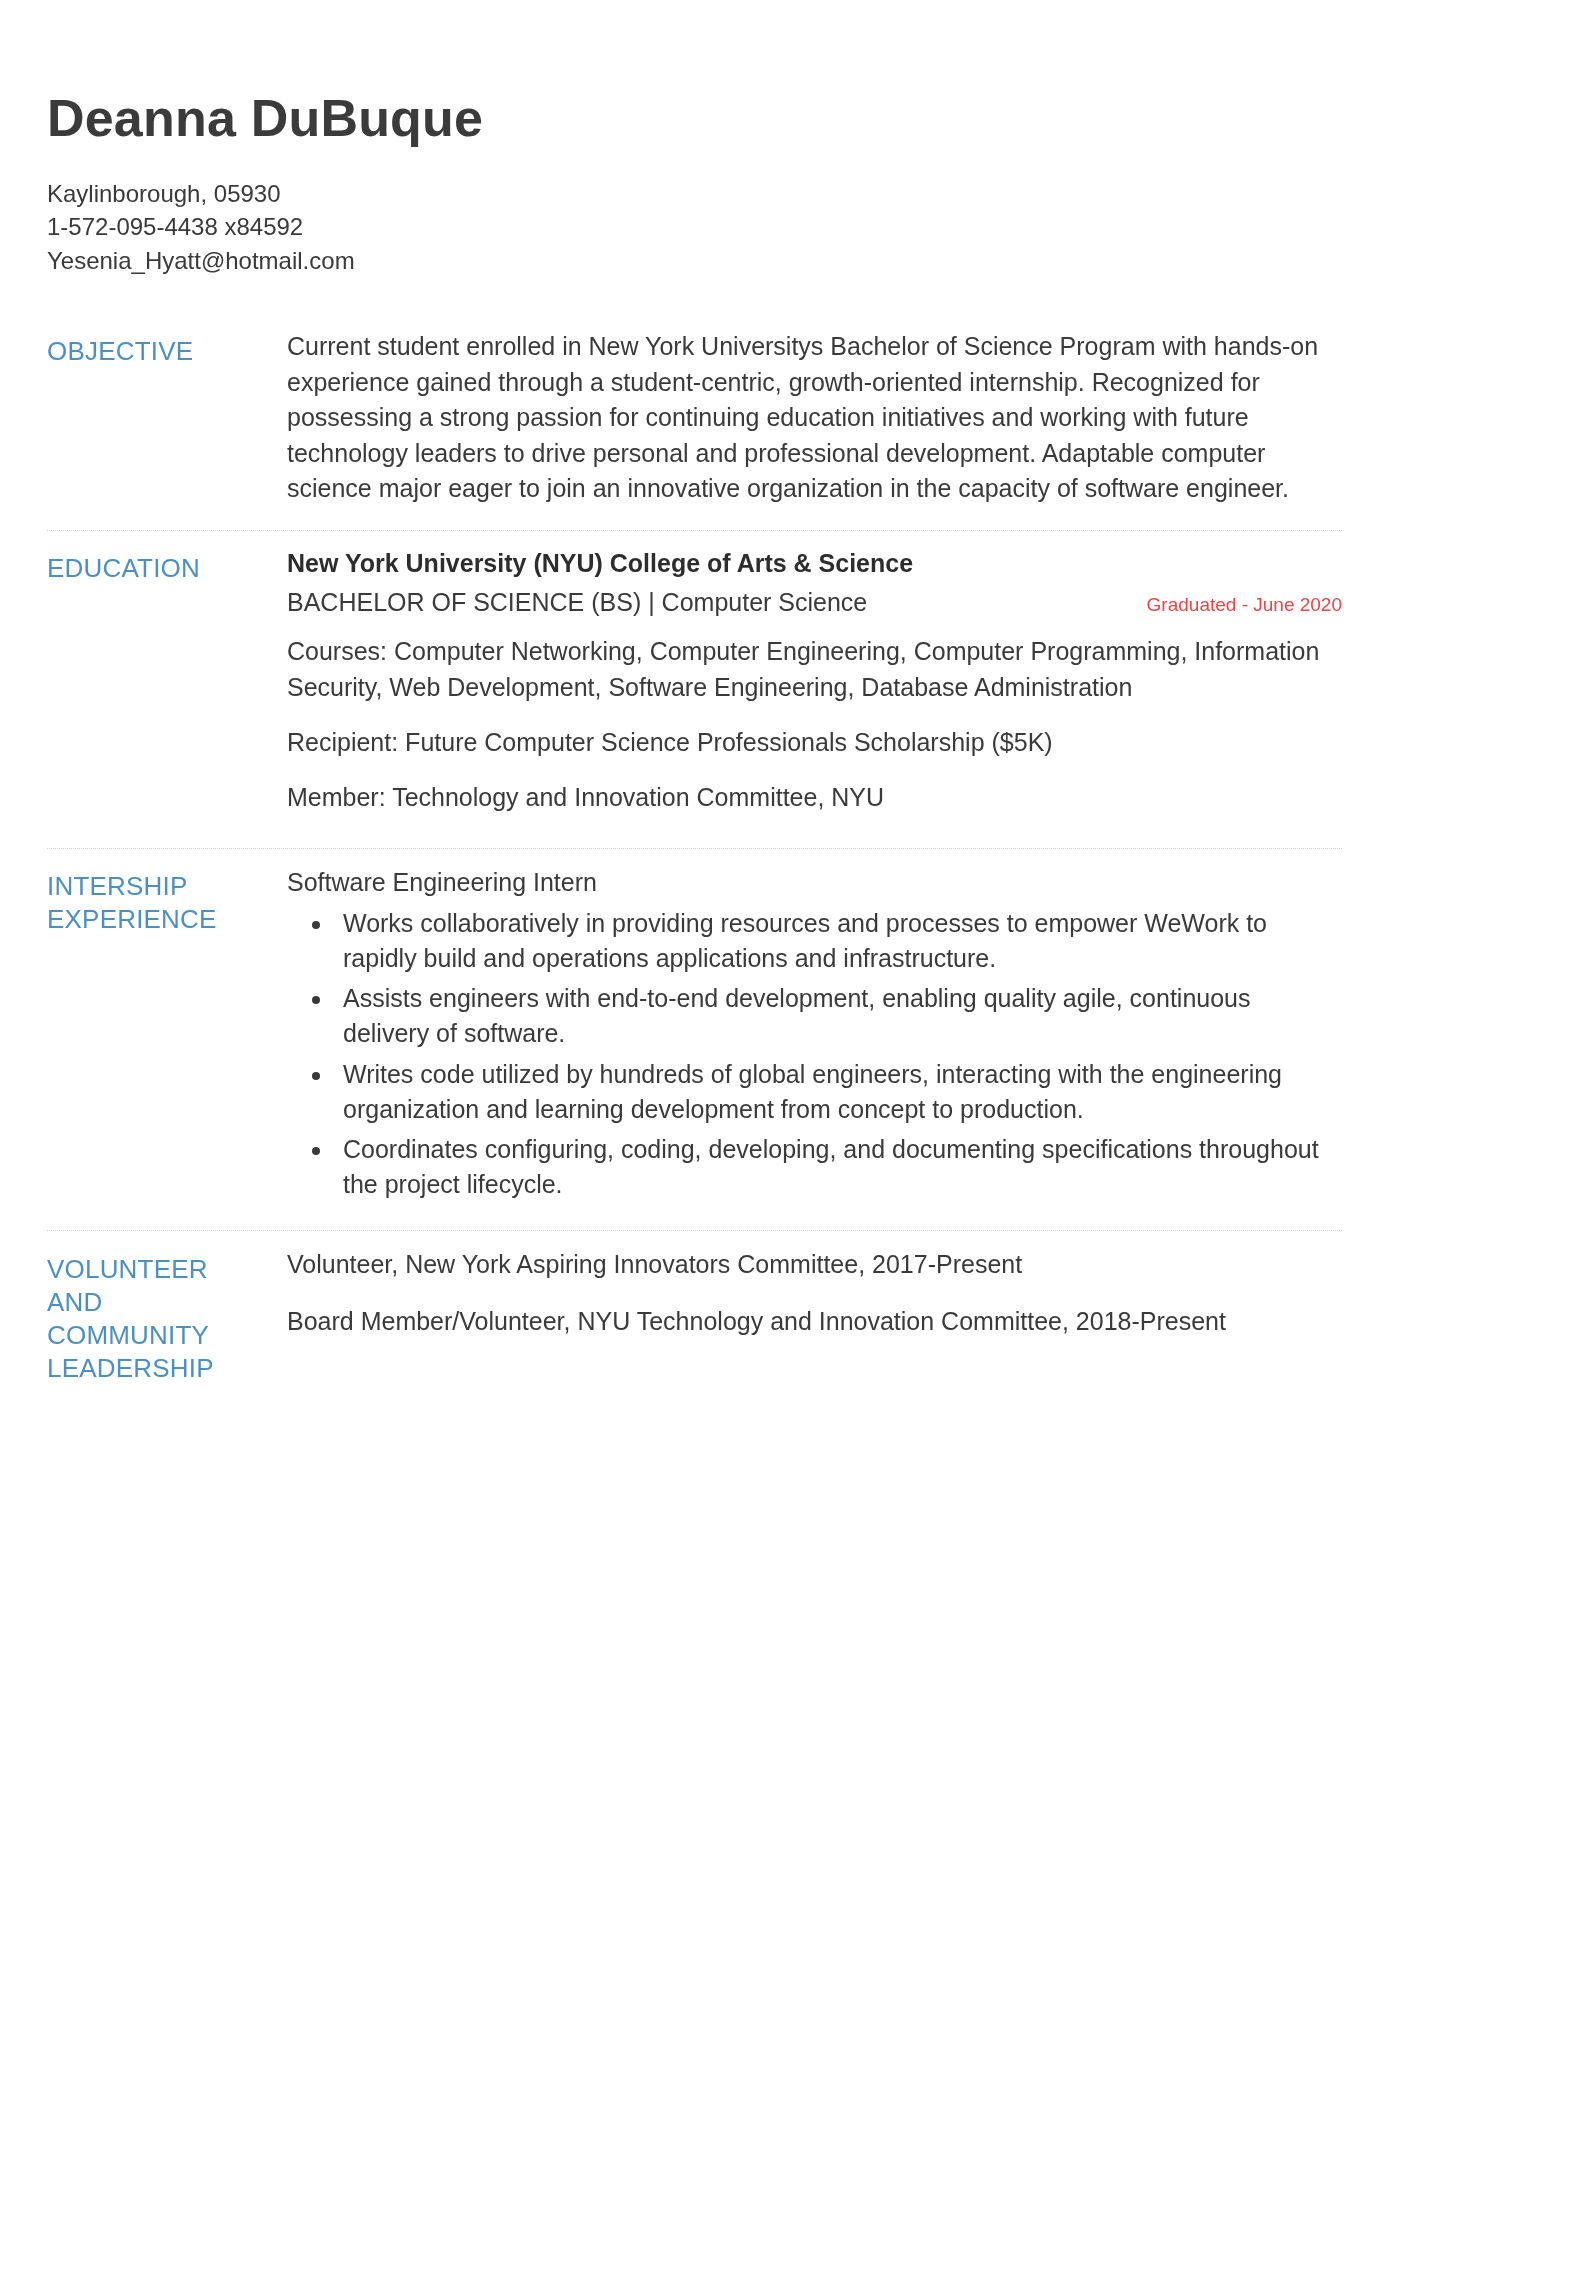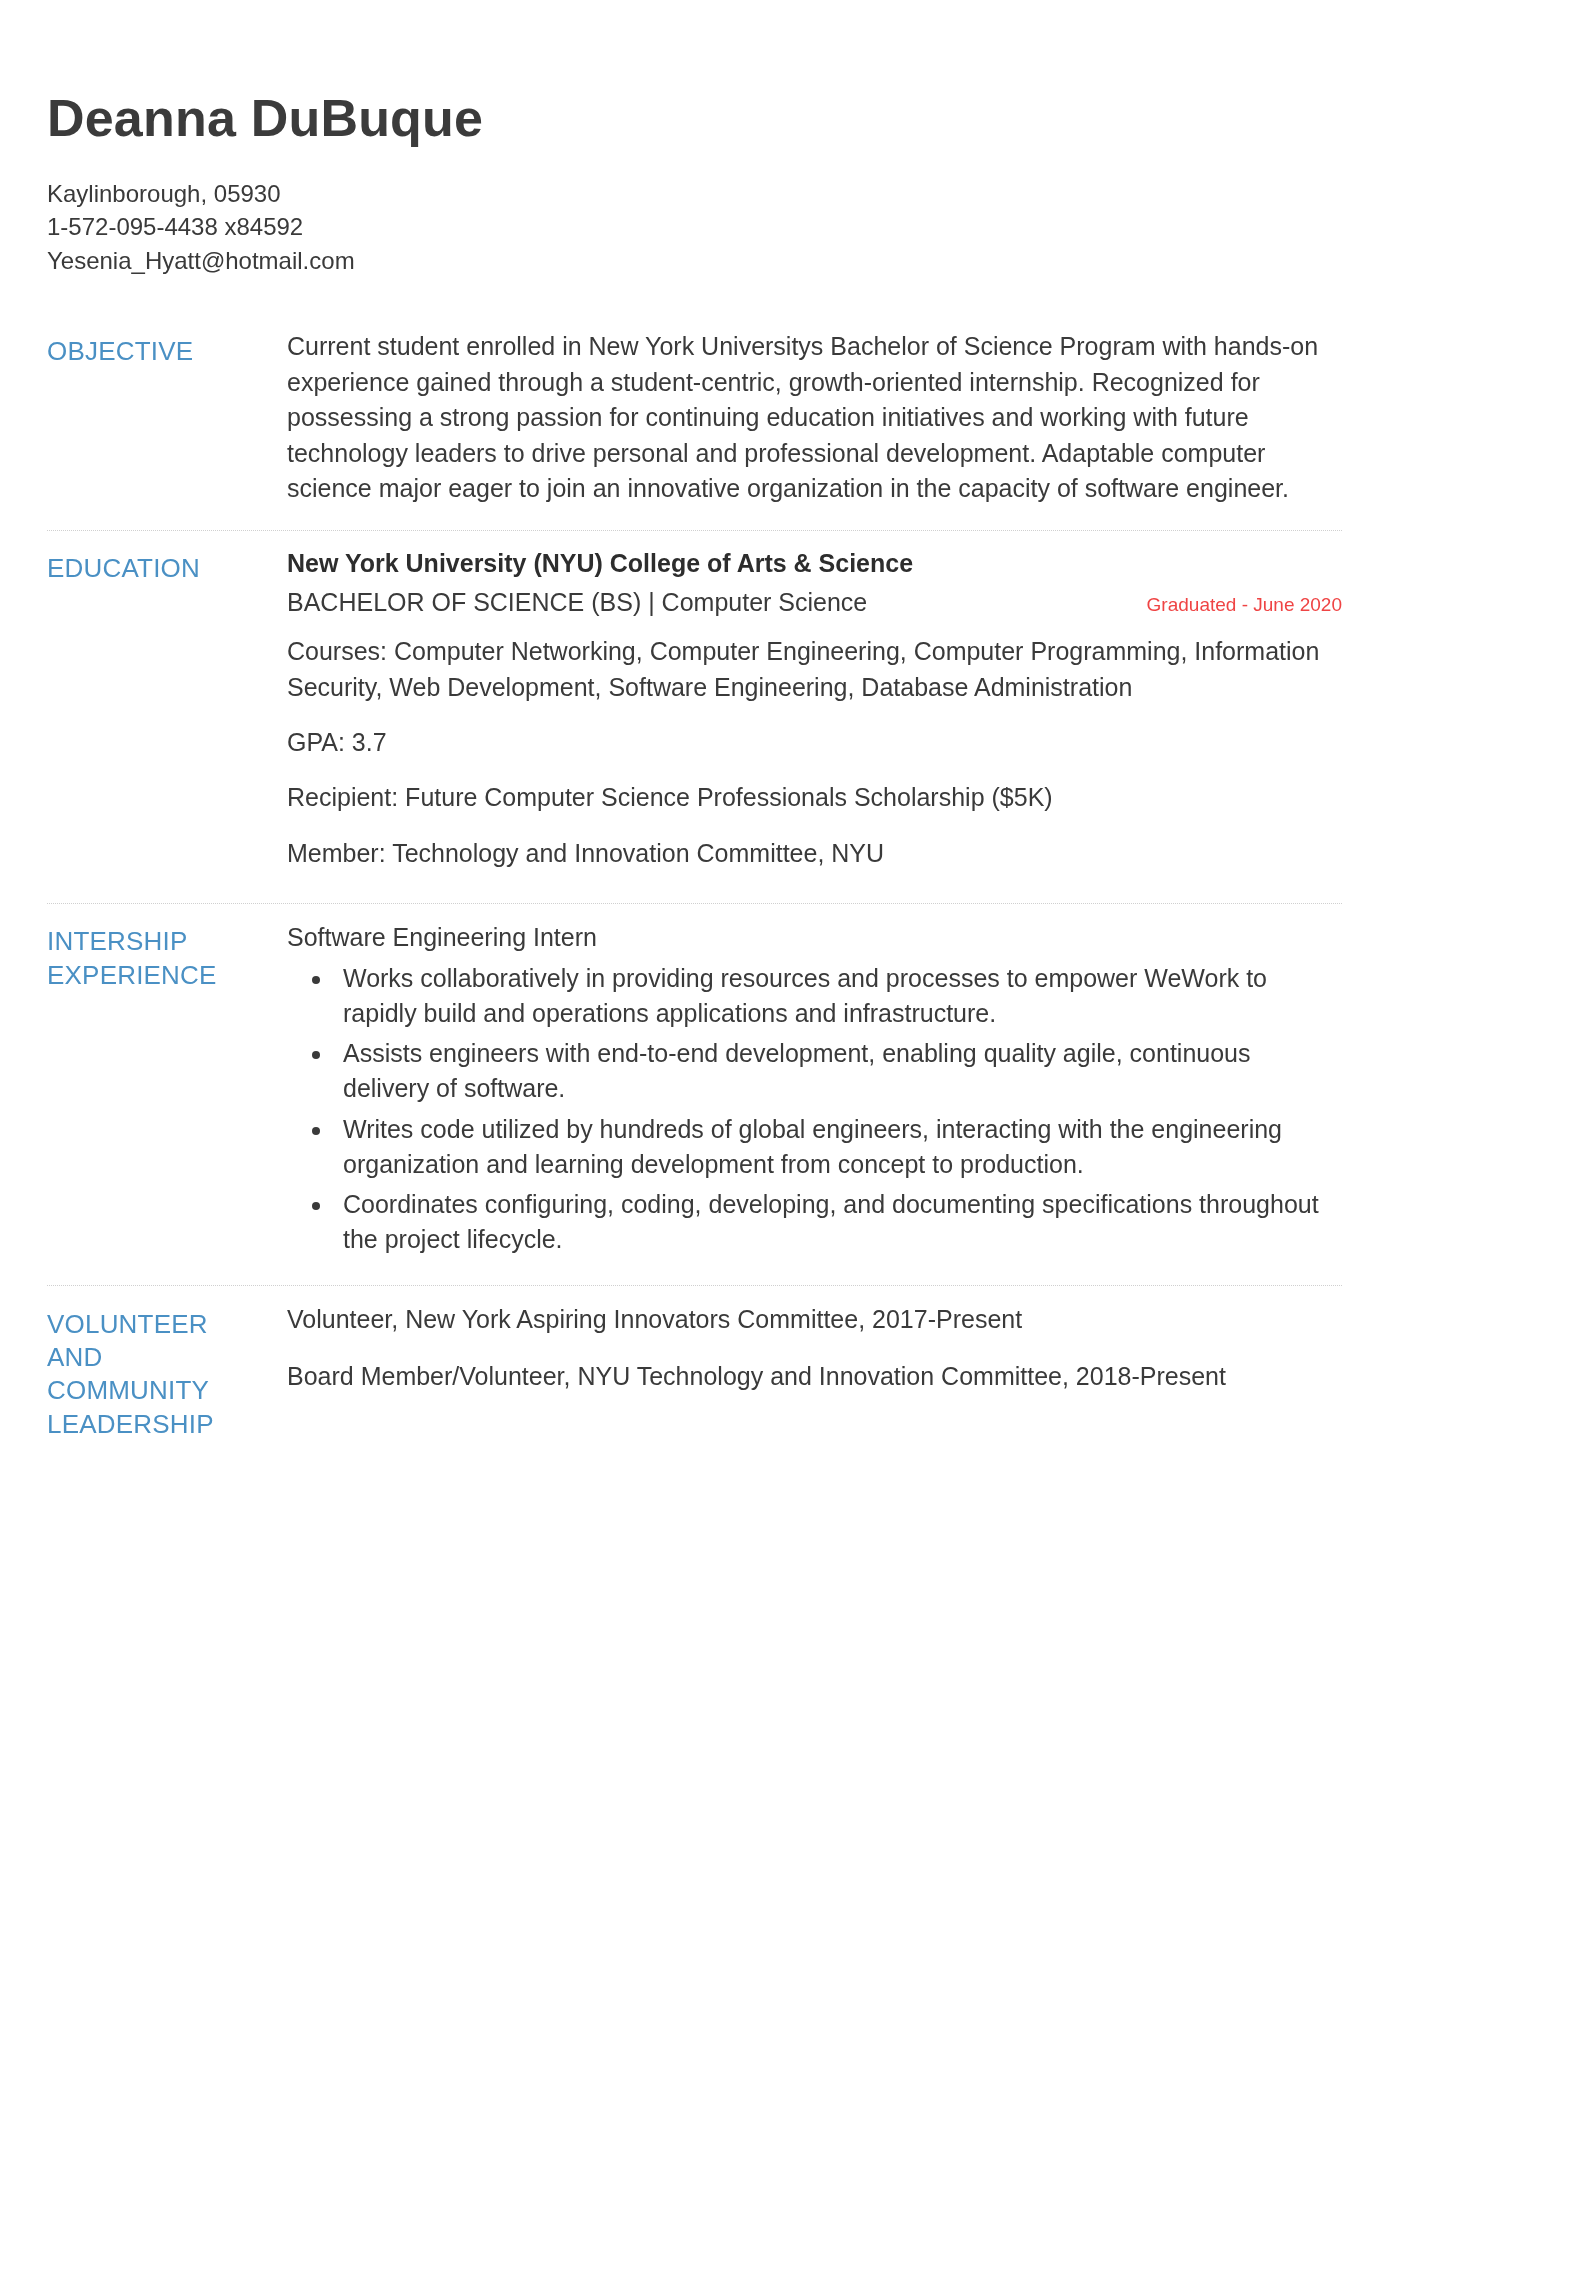--- a/index.html
+++ b/index.html
@@ -130,21 +130,20 @@
 
   <div class="section divider-top">
     <div class="section-label">EDUCATION</div>
     <div class="section-body">
       <div class="org">New York University (NYU) College of Arts &amp; Science</div>
       <div class="row-split edu-line">
         <div class="left">BACHELOR OF SCIENCE (BS) | Computer Science</div>
         <div class="right">Graduated - June 2020</div>
       </div>
       <p class="para gap-sm">Courses: Computer Networking, Computer Engineering, Computer Programming, Information Security, Web Development, Software Engineering, Database Administration</p>
-      <p class="para gap-block">GPA: 3.7</p>
       <p class="para gap-block">Recipient: Future Computer Science Professionals Scholarship ($5K)</p>
       <p class="para gap-block">Member: Technology and Innovation Committee, NYU</p>
     </div>
   </div>
 
   <div class="section divider-top">
     <div class="section-label">
       <div>INTERSHIP</div>
       <div>EXPERIENCE</div>
     </div>

